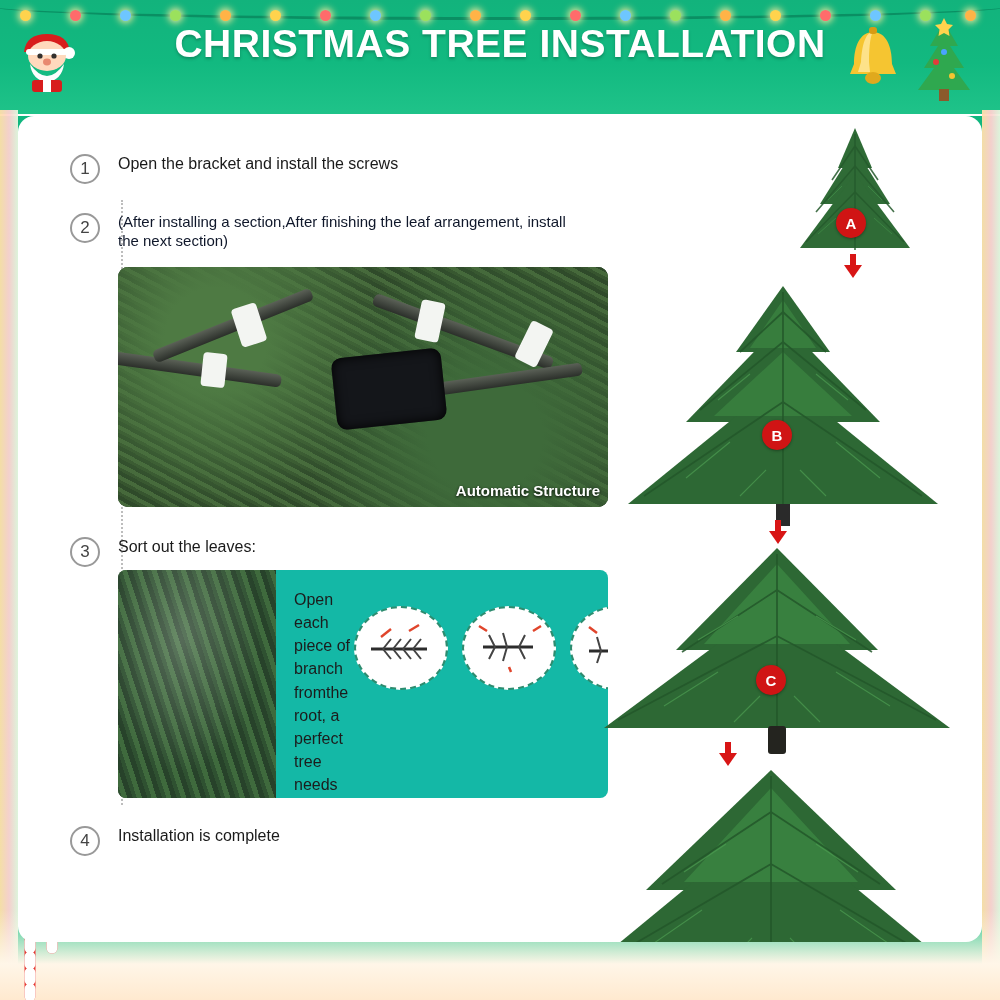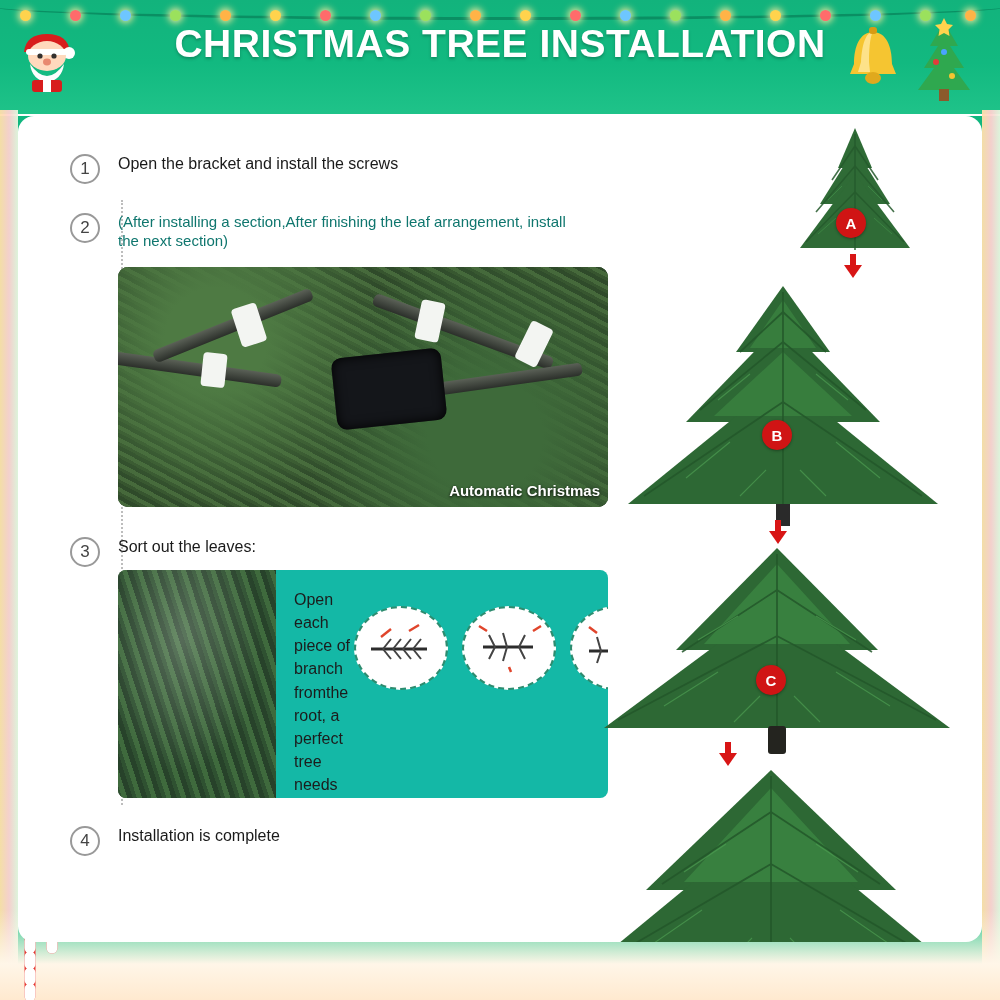--- a/index.html
+++ b/index.html
@@ -91,21 +91,21 @@
   .step { position: relative; padding-left: 62px; }
   .step-num {
     position: absolute; left: 14px; top: 0;
     width: 30px; height: 30px; border-radius: 50%;
     border: 2px solid #999; color: #444;
     display: flex; align-items: center; justify-content: center;
     font-size: 17px; background: #fff; z-index: 2;
   }
   .step-title { font-size: 16px; color: #1a1a1a; font-weight: bold; line-height: 1.2; }
   .step-title.light { font-weight: normal; }
-  .step-sub { font-size: 15px; color: #0f766e; line-height: 1.25; margin-top: 2px; }
+  .step-sub { font-size: 15px; color: #0f172a; line-height: 1.25; margin-top: 2px; }
 
   .step1 { margin-top: 16px; }
   .step2 { margin-top: 40px; }
   .step3 { margin-top: 30px; }
   .step4 { margin-top: 28px; }
 
   
   .photo-bracket {
     margin: 16px 0 0 0; margin-left: 0; width: 490px; height: 240px;
     border-radius: 10px; overflow: hidden; position: relative;
@@ -291,21 +291,21 @@
           <div class="pb-bg"></div>
           <div class="pb-arm" style="left:-6px; top:96px; width:170px; transform:rotate(8deg);"></div>
           <div class="pb-arm" style="left:30px; top:52px; width:170px; transform:rotate(-22deg);"></div>
           <div class="pb-arm" style="left:250px; top:58px; width:190px; transform:rotate(20deg);"></div>
           <div class="pb-arm" style="left:255px; top:110px; width:210px; transform:rotate(-8deg);"></div>
           <div class="pb-hub"></div>
           <div class="pb-white" style="left:118px; top:38px; width:26px; height:40px; transform:rotate(-18deg);"></div>
           <div class="pb-white" style="left:300px; top:34px; width:24px; height:40px; transform:rotate(12deg);"></div>
           <div class="pb-white" style="left:404px; top:56px; width:24px; height:42px; transform:rotate(26deg);"></div>
           <div class="pb-white" style="left:84px; top:86px; width:24px; height:34px; transform:rotate(6deg);"></div>
-          <div class="pb-label">Automatic Christmas</div>
+          <div class="pb-label">Automatic Structure</div>
         </div>
       </div>
 
       <div class="step step3">
         <div class="step-num">3</div>
         <div class="step-title light">Sort out the leaves:</div>
 
         <div class="leaf-block">
           <div class="leaf-photo">
               <div class="hl"></div>

